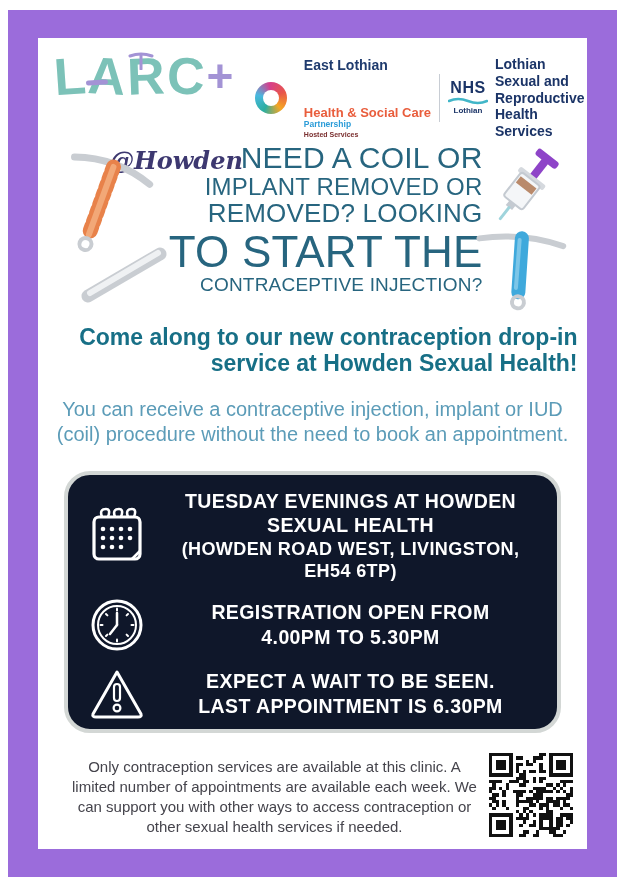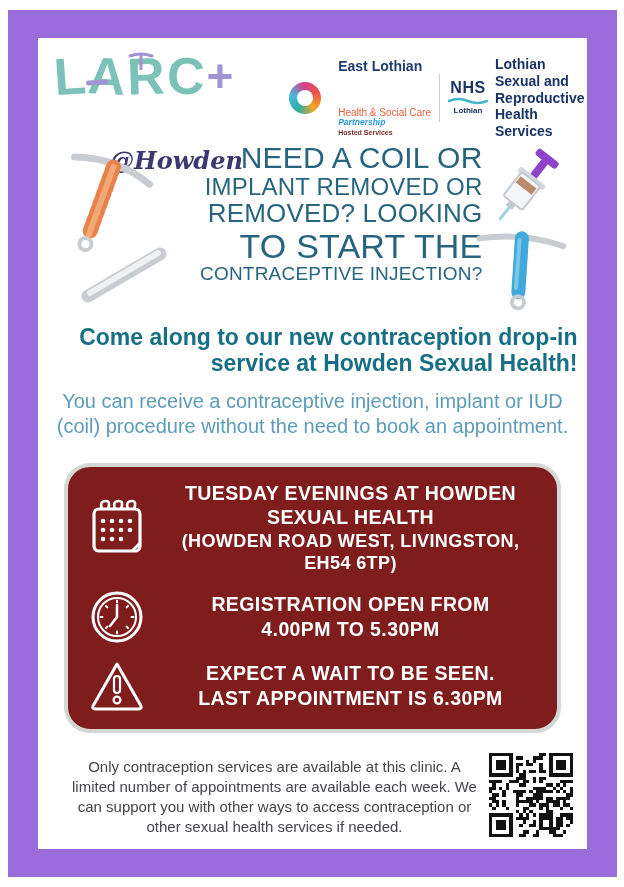--- a/index.html
+++ b/index.html
@@ -21,47 +21,47 @@
   .r-iud { position:absolute; left:74px; top:2px; width:26px; height:18px; }
   .larc-sub { position:absolute; left:56px; top:52px; font-family:"DejaVu Serif", serif; font-style:italic; font-weight:700; font-size:24px; color:#3D3870;margin-top:44px; }
 
   .partners { display:flex; align-items:center; gap:8px; margin-top:6px; }
   .el-block { display:flex; align-items:center; gap:17px; }
   .el-swirl { position:relative; width:32px; height:32px; border-radius:50%;
     background:conic-gradient(from 210deg, #2BAEA0, #49B8E0, #D63E8C, #E8564A, #F5A623, #2BAEA0); }
   .el-swirl::after { content:""; position:absolute; left:8px; top:8px; width:16px; height:16px; border-radius:50%; background:#fff; }
   .el-text { line-height:1.05; }
   .el-l1 { color:#1F3B6E; font-size:14px; font-weight:700; }
-  .el-l2 { color:#E95D3C; font-size:10px; font-weight:400;margin-top:34px; }
-  .el-l3 { color:#2B9CD8; font-size:8.5px; font-weight:700;font-style:italic; }
+  .el-l2 { color:#E95D3C; font-size:13px; font-weight:700;margin-top:34px; }
+  .el-l3 { color:#2B9CD8; font-size:8.5px; font-weight:700; }
   .el-l4 { color:#7A2E2E; font-size:7px; font-weight:700; margin-top:2px; }
   .partner-divider { width:1px; height:48px; background:#C8CDD4; }
   .nhs-block { display:flex; align-items:center; gap:7px; }
   .nhs-logo { text-align:center; }
   .nhs-word { color:#1B3467; font-weight:800; font-size:16px; letter-spacing:.5px; line-height:1; }
   .nhs-wave { display:block; margin:1px auto; }
   .nhs-region { color:#1B3467; font-size:8px; font-weight:600; }
   .nhs-service { color:#1B3467; font-size:14px; font-weight:600; line-height:1.2; width:84px; }
 
   
   .hero { position:relative; height:164px; margin-top:4px; }
   .headline { width:340px; margin:0 auto; text-align:right; color:#27657F; font-weight:400; line-height:1.07; letter-spacing:.2px; }
-  .h1a{ font-size:30px; } .h1b{ font-size:24px; } .h1c{ font-size:26px; } .h1d{ font-size:34px; } .h1e{ font-size:19px; }
+  .h1a{ font-size:30px; } .h1b{ font-size:24px; } .h1c{ font-size:26px; } .h1d{ font-size:44px; } .h1e{ font-size:19px; }
   .ill { position:absolute; }
   .ill-coil { left:20px; top:0px; }
   .ill-rod { left:38px; top:100px; }
   .ill-syringe { left:428px; top:0px; }
   .ill-iud2 { left:430px; top:84px; }
 
   
   .subheading { margin:18px auto 0; width:530px; text-align:right; color:#176F86; font-weight:800; font-size:23px; line-height:1.15; }
-  .bodycopy { margin:12px auto 0; width:540px; text-align:center; color:#5C9CB8; font-size:20px; line-height:1.25; }
+  .bodycopy { margin:20px auto 0; width:540px; text-align:center; color:#5C9CB8; font-size:20px; line-height:1.25; }
 
   
-  .info-box { margin:24px 26px 0; background:#7f1d1d; border:4px solid #D3D7D5; border-radius:26px; padding:14px 18px 16px; }
+  .info-box { margin:24px 26px 0; background:#0f172a; border:4px solid #D3D7D5; border-radius:26px; padding:14px 18px 8px; }
   .info-row { display:flex; align-items:center; gap:14px; margin-bottom:14px; }
   .info-row:last-child { margin-bottom:0; }
   .info-icon { flex:0 0 62px; display:flex; justify-content:center; }
   .info-text { flex:1; text-align:center; color:#ffffff; font-weight:800; letter-spacing:.4px; line-height:1.25; }
   .info-title { font-size:19.5px; }
   .info-sub { font-size:18px; }
   .row2 .info-title, .row2 .info-sub, .row3 .info-title, .row3 .info-sub { font-size:19.5px; }
 
   
   .footer { display:flex; margin:20px 14px 0 26px;justify-content:flex-end; }

